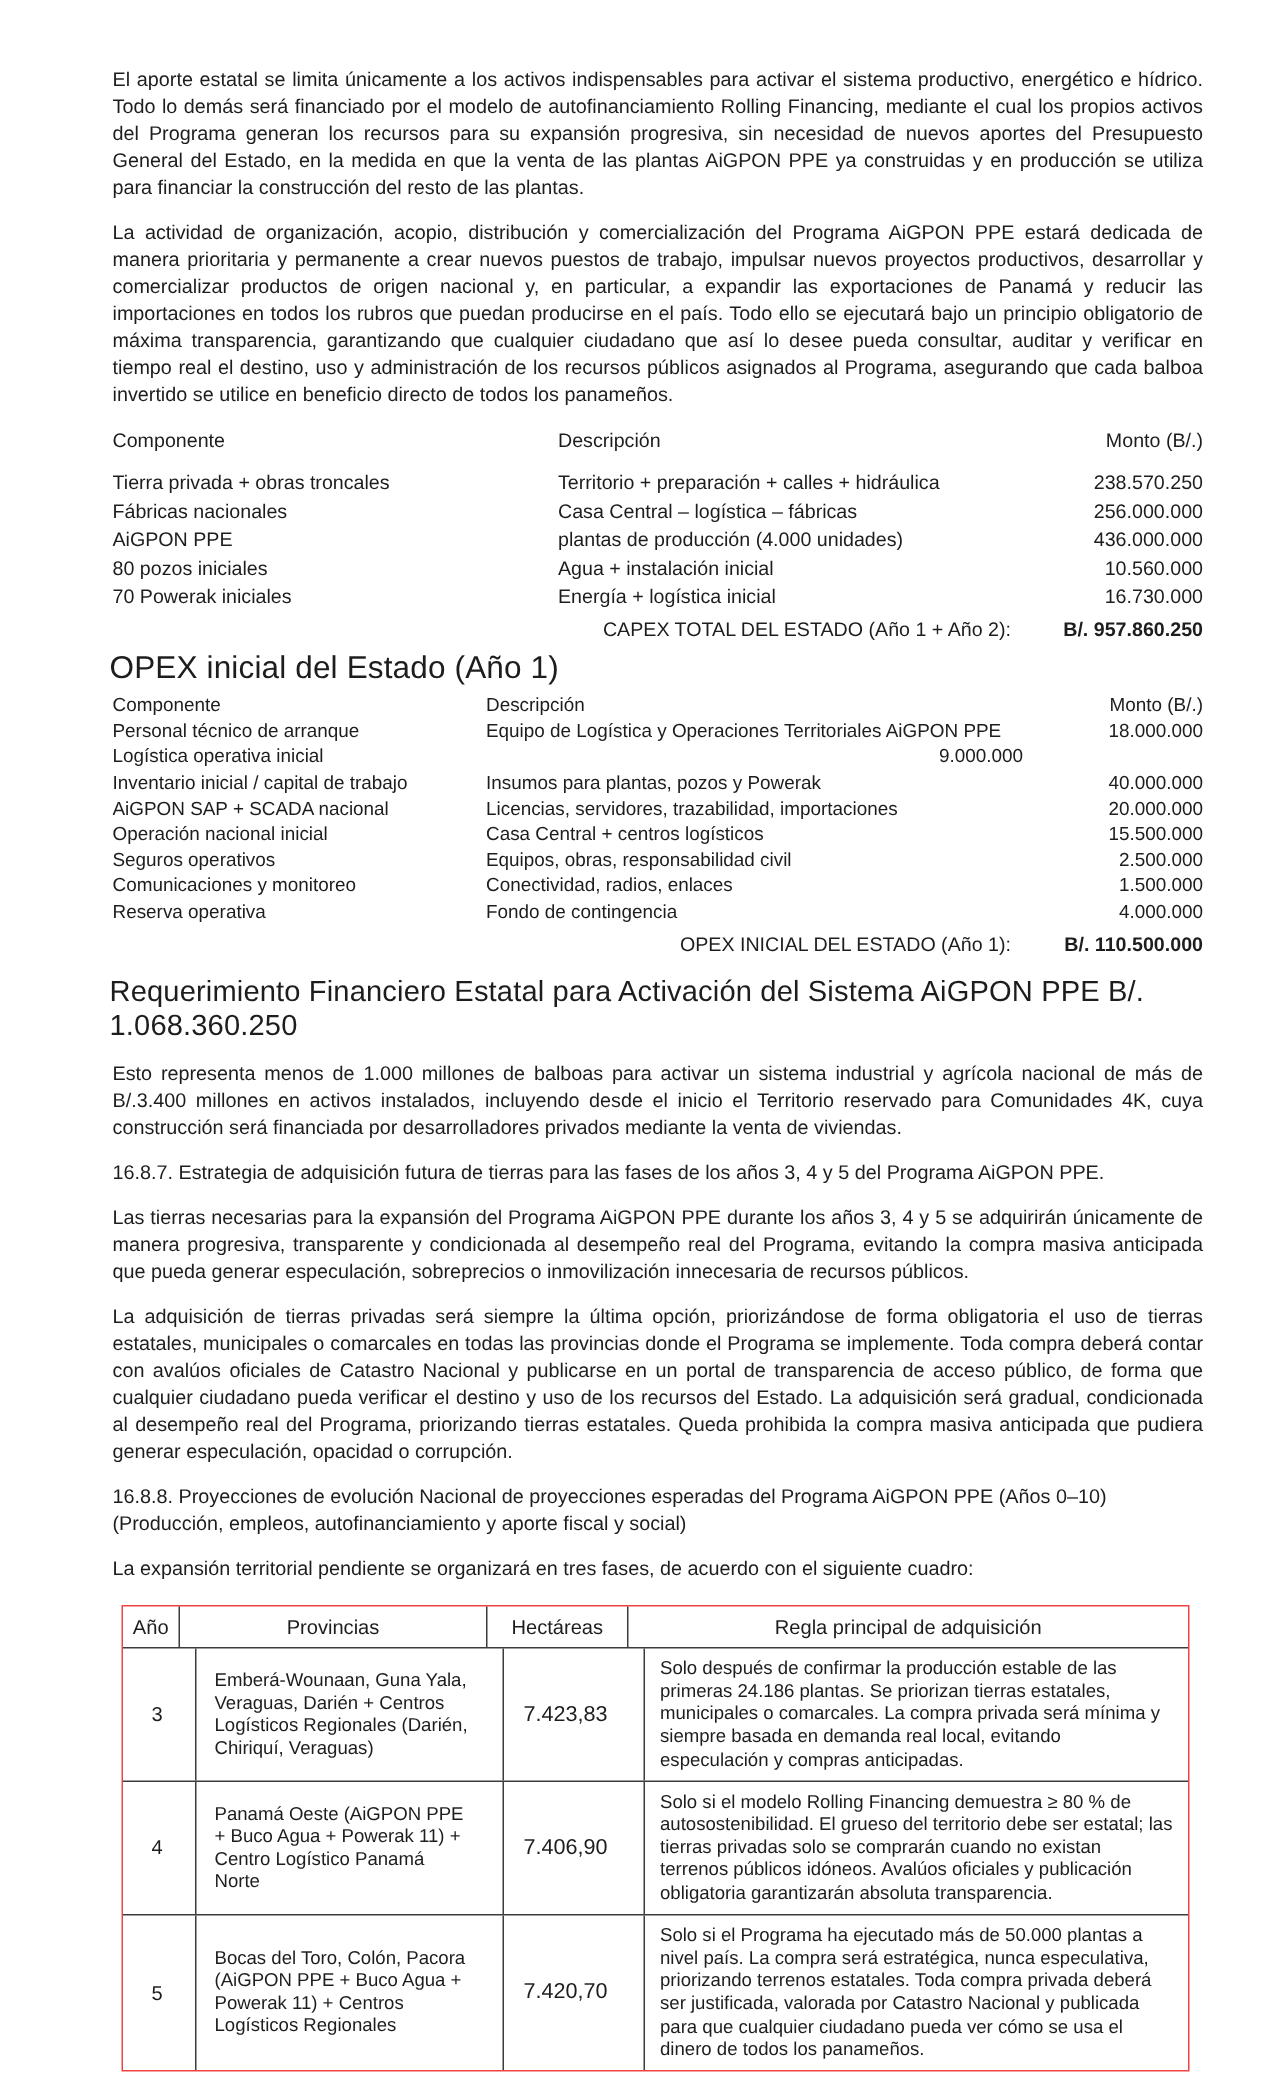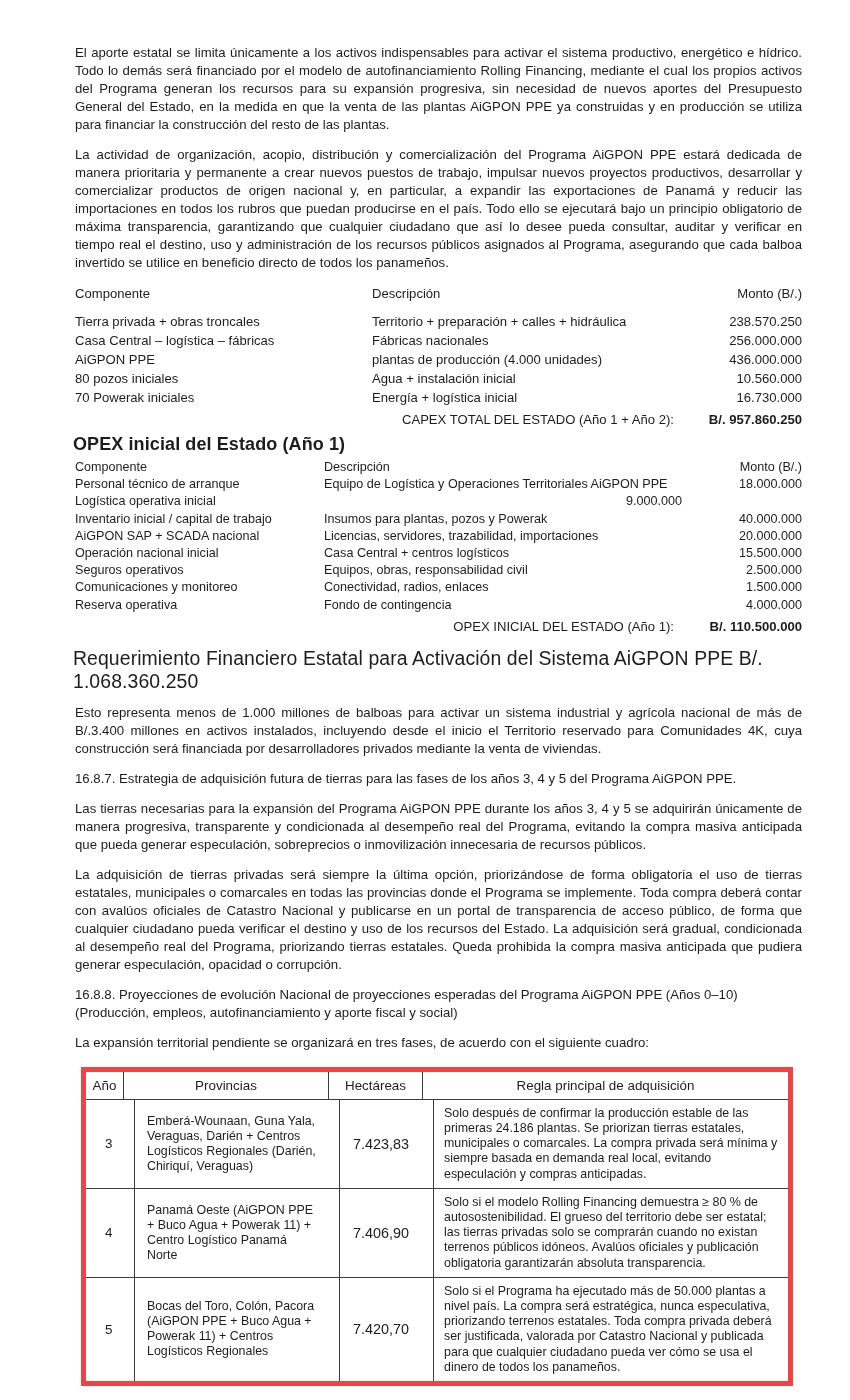--- a/index.html
+++ b/index.html
@@ -26,27 +26,27 @@
   .cap-table{font-size:13.1px;margin-top:2px;}
   .cap-table .row{grid-template-columns:297px auto 110px;line-height:19px;}
   .cap-table .head{margin-bottom:9px;}
 
   .opex-table{font-size:12.6px;}
   .opex-table .row{grid-template-columns:249px auto 120px;line-height:17.2px;}
 
   .total-line{display:flex;justify-content:flex-end;align-items:baseline;font-size:13.1px;margin:5px 0 0 0;}
   .total-line .total-value{min-width:128px;text-align:right;font-weight:bold;}
 
-  h2.opex-title{font-size:18px;font-weight:700;margin:7px 0 4px -2px;letter-spacing:0.1px;}
+  h2.opex-title{font-size:21px;font-weight:400;margin:7px 0 4px -2px;letter-spacing:0.1px;}
   h1.req-title{font-size:19.4px;font-weight:400;margin:13px 0 11px -2px;letter-spacing:0.1px;}
 
   
   .exp-table{
     width:712px;margin:15px 0 0 6px;
-    border:5px solid #ef4444;
+    border:1px solid #ef4444;
     box-sizing:border-box;
     font-size:12.4px;
   }
   .exp-table .exp-head,
   .exp-table .row{display:grid;grid-template-columns:37px 205px 94px 1fr;}
   .exp-table .row{border-top:1px solid #3c3c3c;}
   .exp-table .cell{border-left:1px solid #3c3c3c;box-sizing:border-box;}
   .exp-table .cell:first-child{border-left:none;}
   .exp-table .exp-head .cell{
     display:flex;align-items:center;justify-content:center;
@@ -75,22 +75,22 @@
       <div class="cell descripcion">Descripción</div>
       <div class="cell monto">Monto (B/.)</div>
     </div>
     <div>
         <div class="row">
           <div class="cell descripcion">Tierra privada + obras troncales</div>
           <div class="cell componente">Territorio + preparación + calles + hidráulica</div>
           <div class="cell monto">238.570.250</div>
         </div>
         <div class="row">
+          <div class="cell componente">Fábricas nacionales</div>
           <div class="cell descripcion">Casa Central – logística – fábricas</div>
-          <div class="cell componente">Fábricas nacionales</div>
           <div class="cell monto">256.000.000</div>
         </div>
         <div class="row">
           <div class="cell componente">AiGPON PPE</div>
           <div class="cell descripcion">plantas de producción (4.000 unidades)</div>
           <div class="cell monto">436.000.000</div>
         </div>
         <div class="row">
           <div class="cell componente">80 pozos iniciales</div>
           <div class="cell descripcion">Agua + instalación inicial</div>

